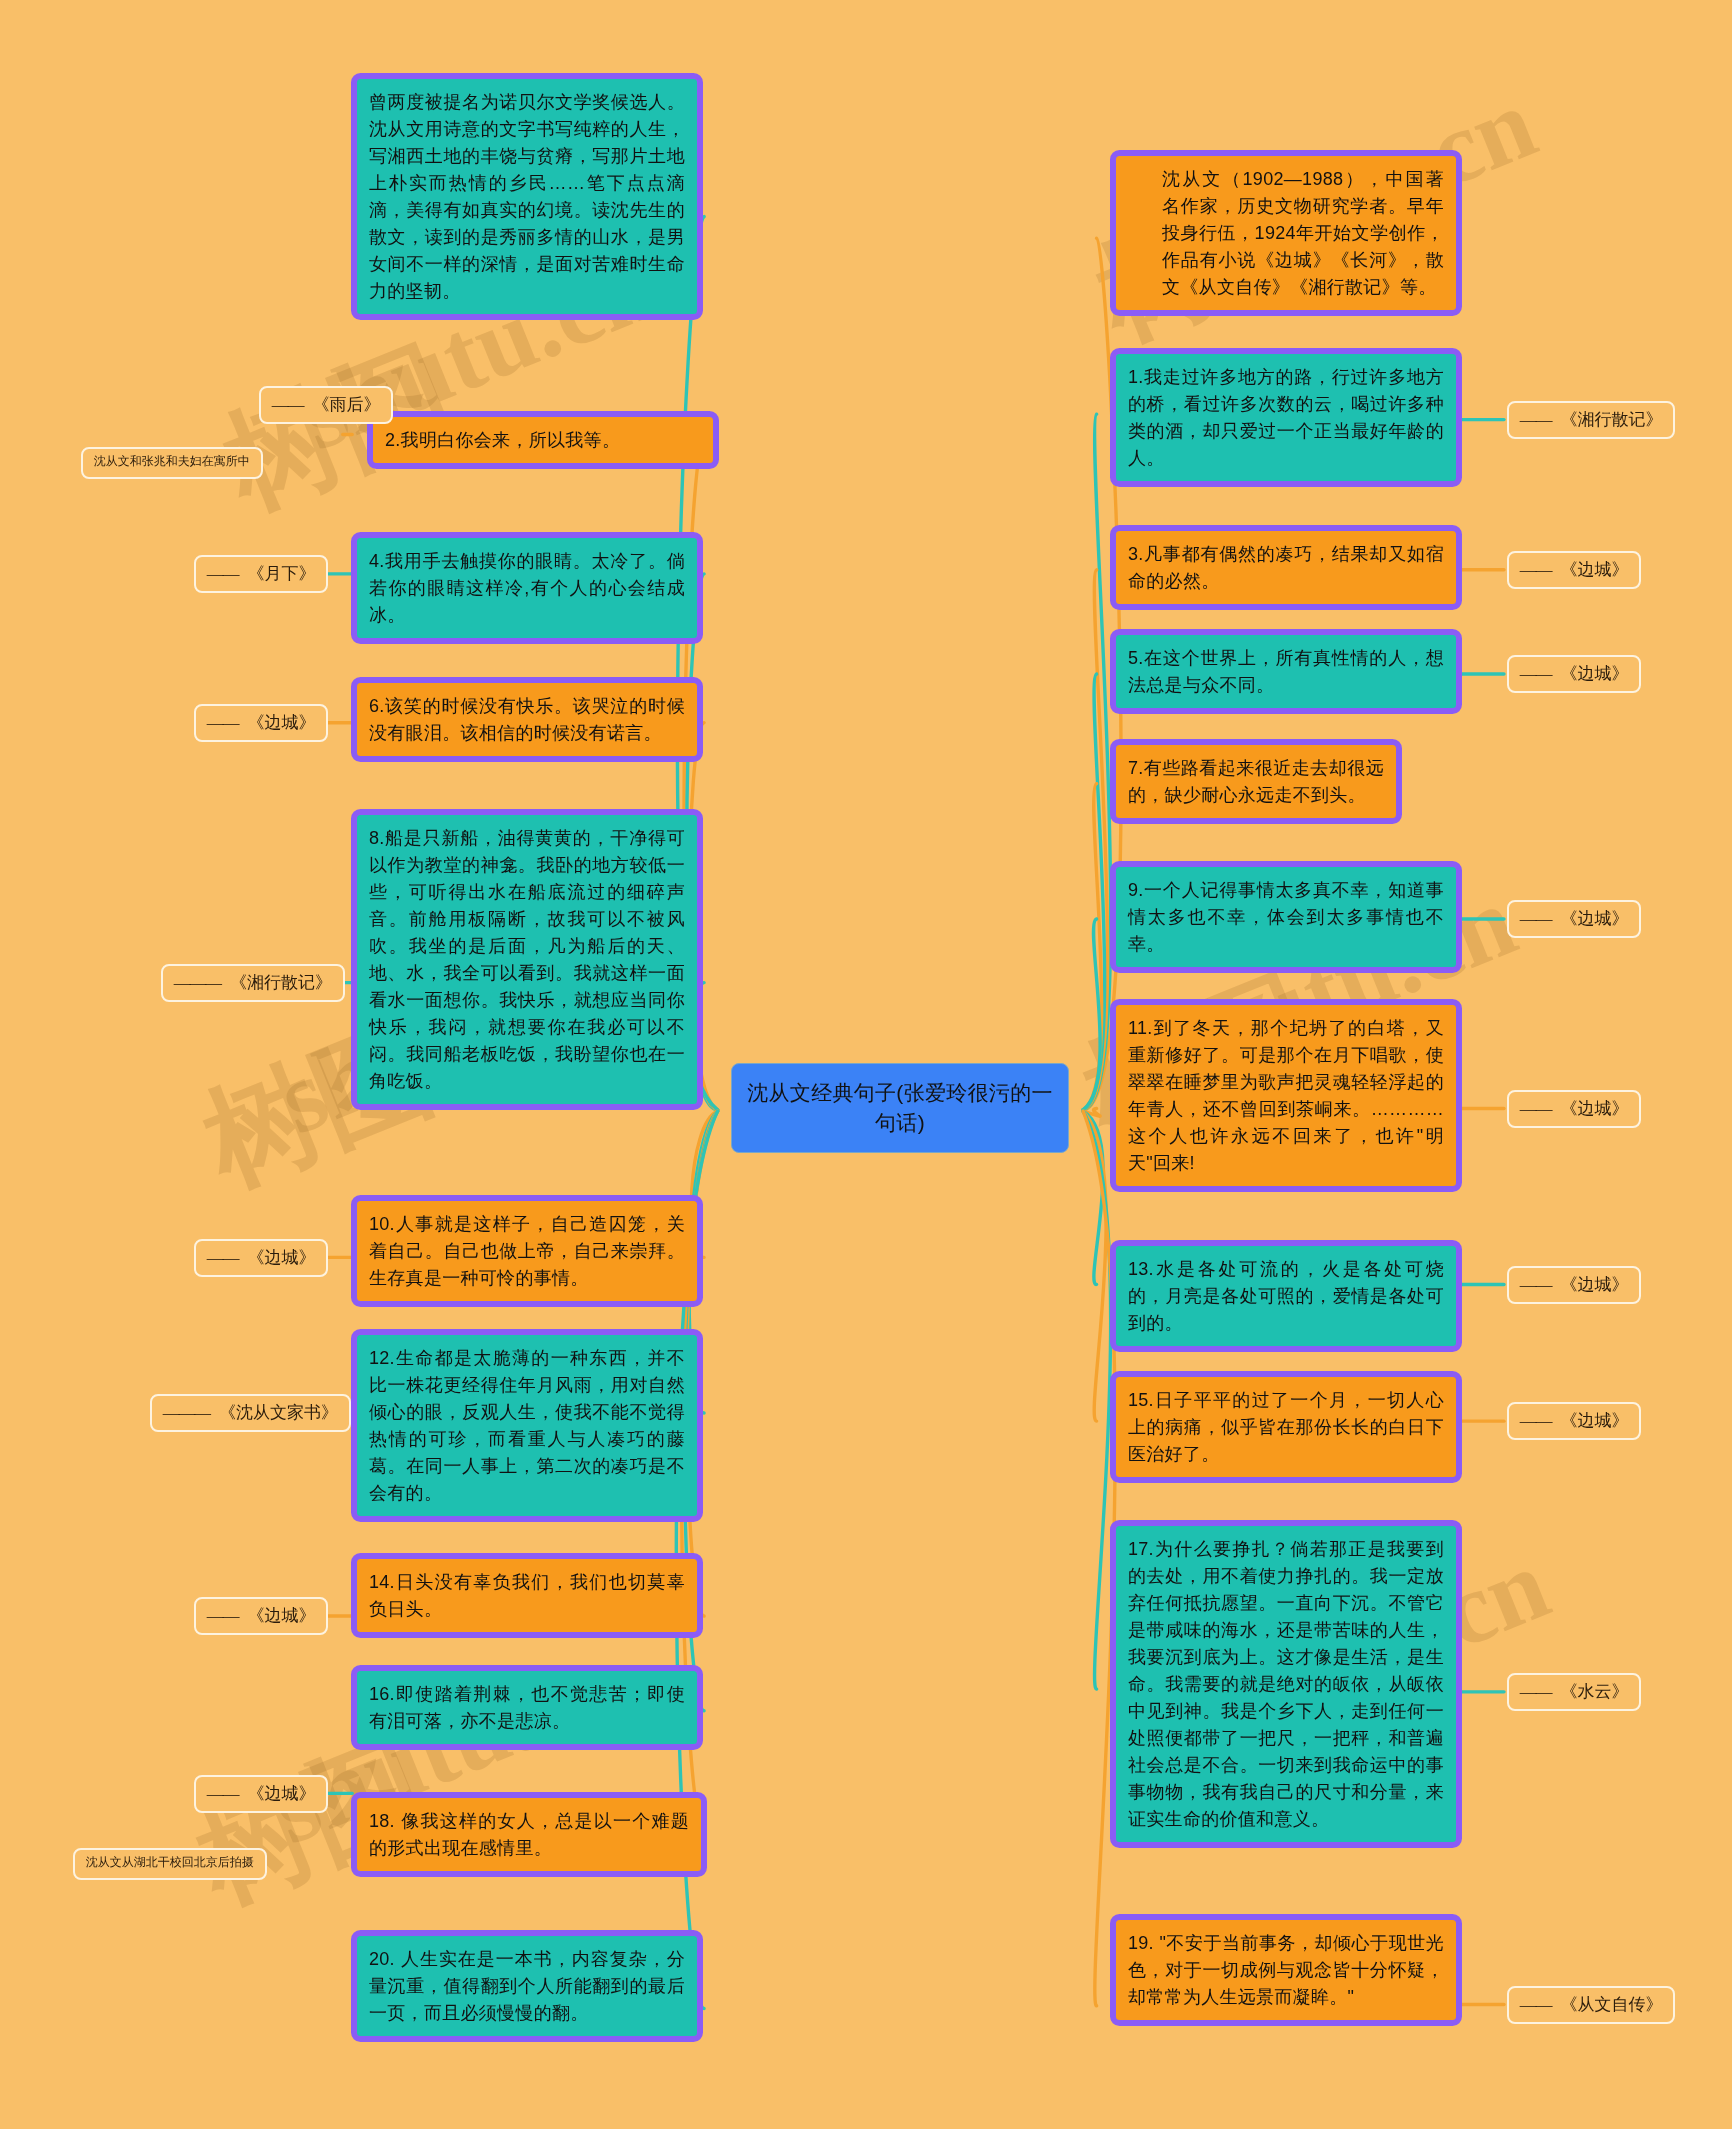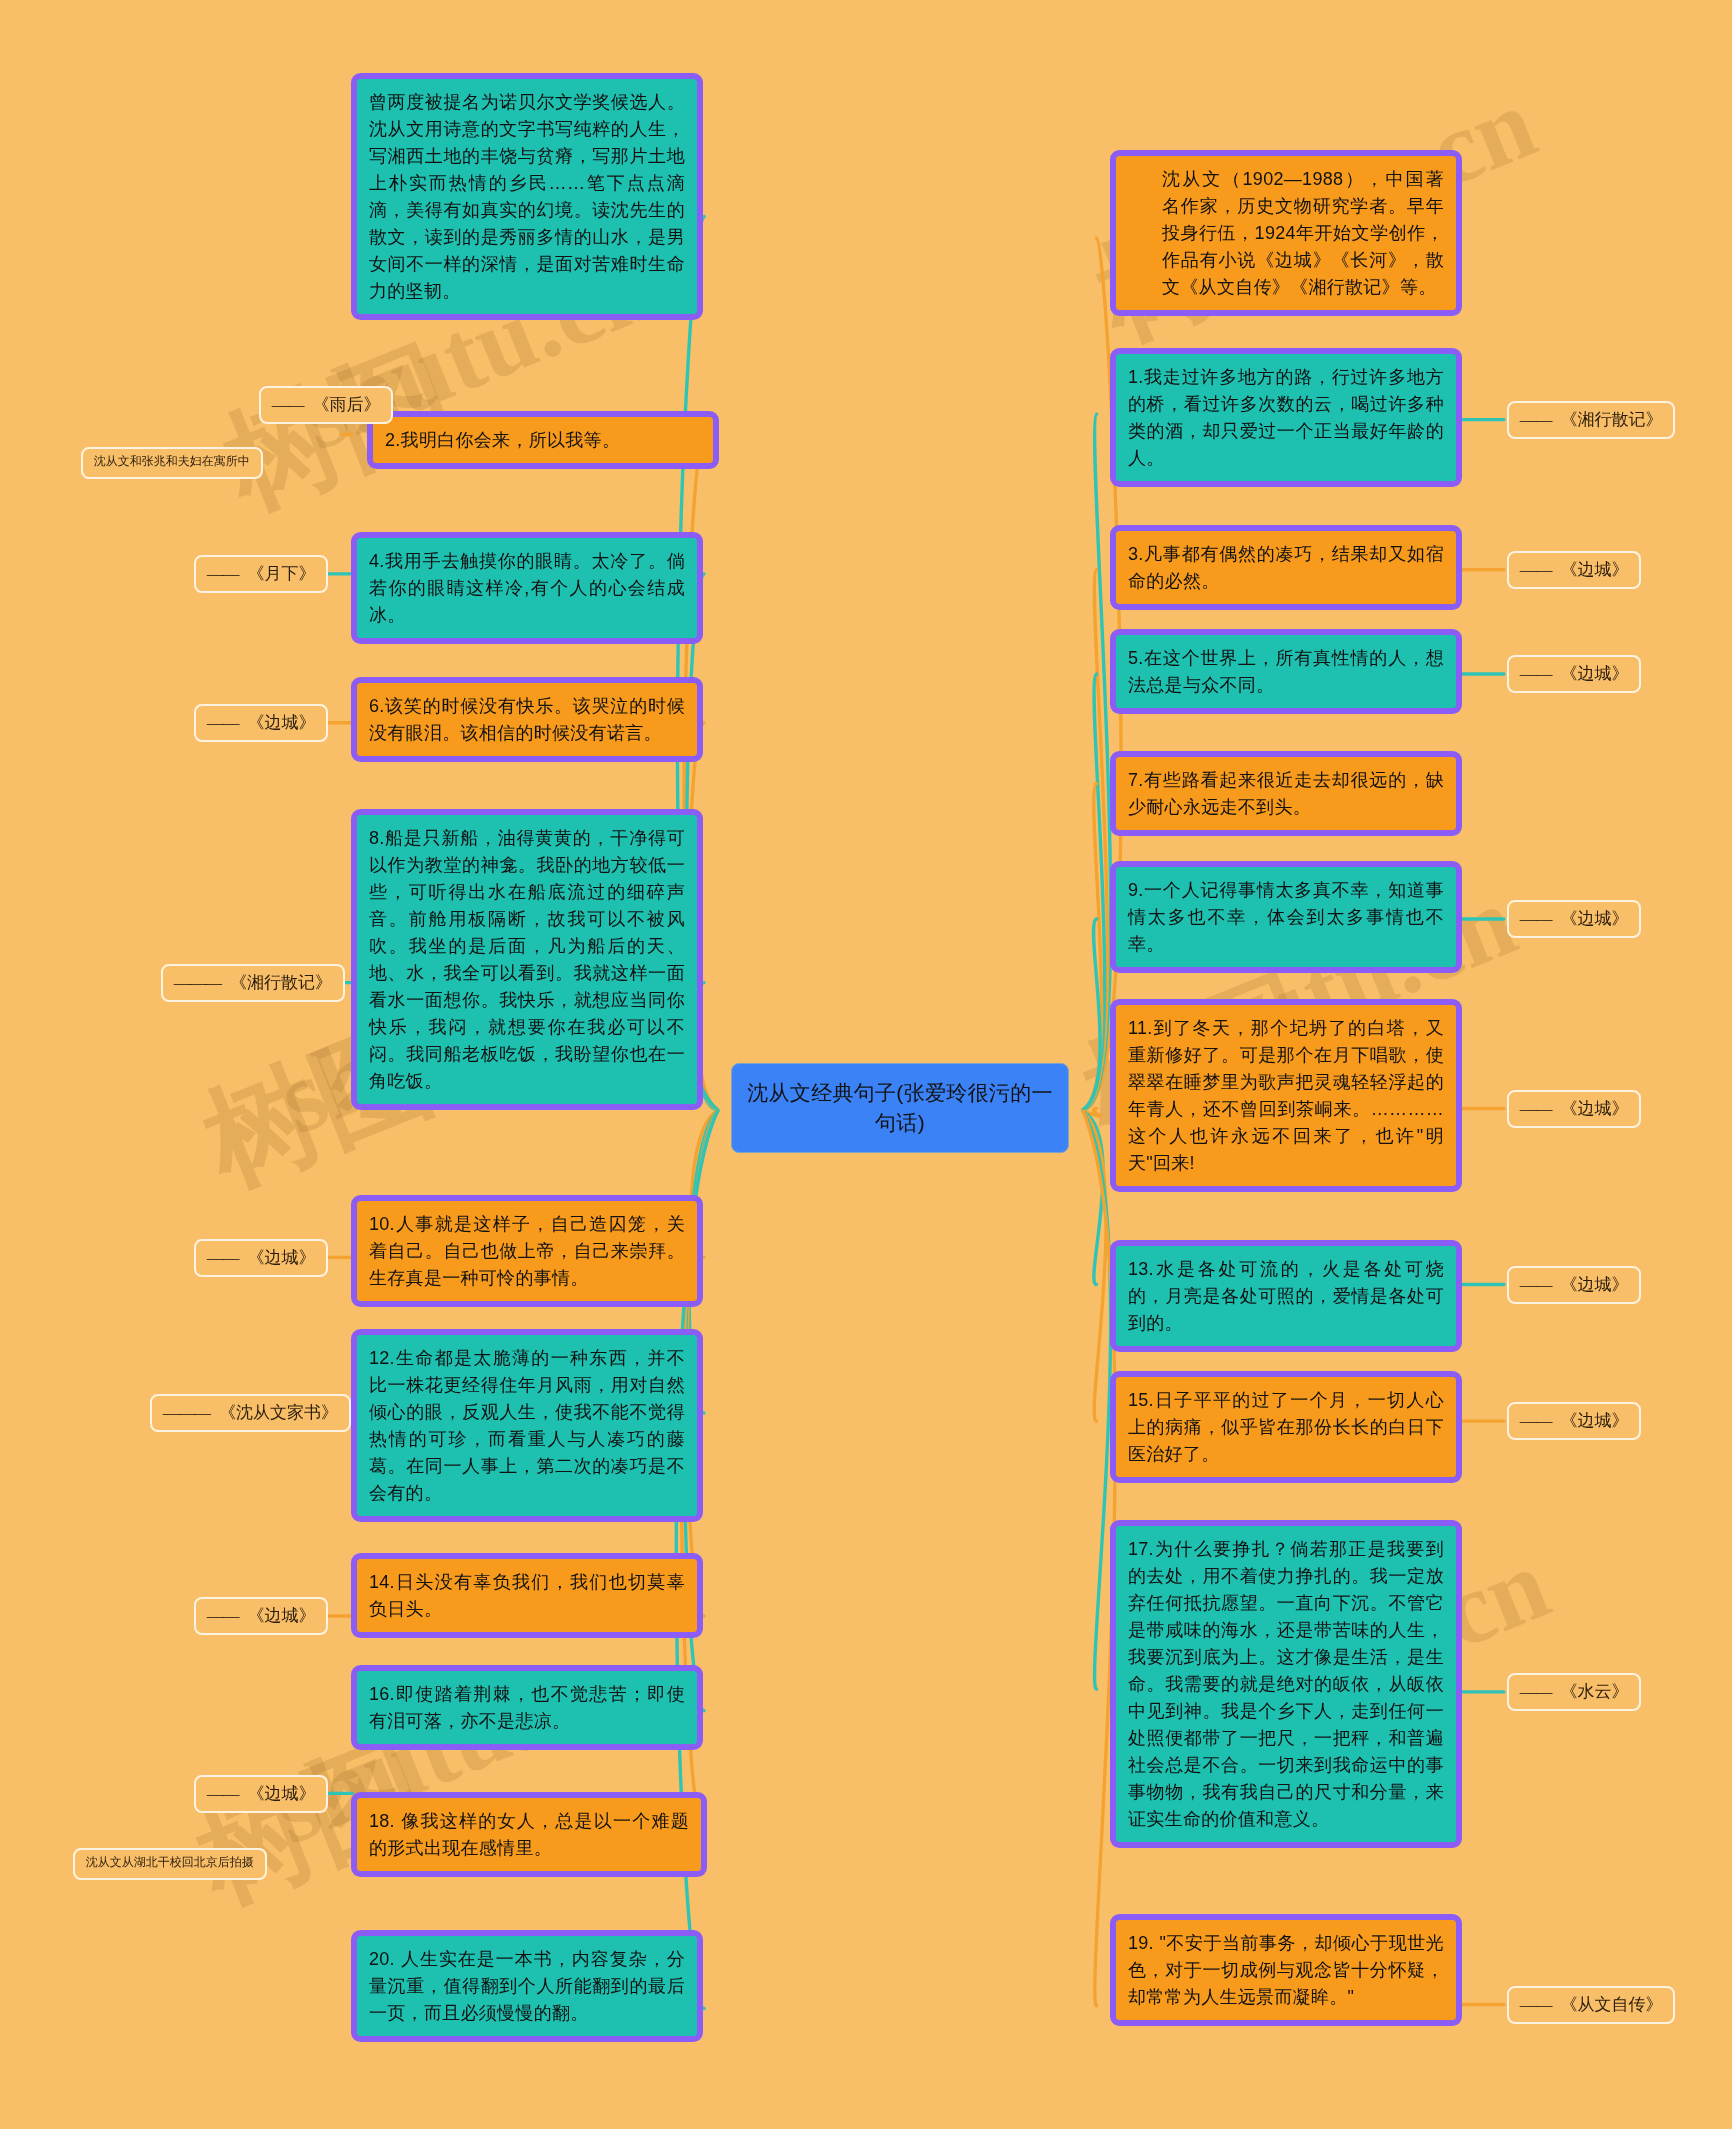--- a/index.html
+++ b/index.html
@@ -173,21 +173,21 @@
   </div>
   <div class="node teal" style="left:1110px;top:348px;width:352px;">
     <span>1.我走过许多地方的路，行过许多地方的桥，看过许多次数的云，喝过许多种类的酒，却只爱过一个正当最好年龄的人。</span>
   </div>
   <div class="node orange" style="left:1110px;top:525px;width:352px;">
     <span>3.凡事都有偶然的凑巧，结果却又如宿命的必然。</span>
   </div>
   <div class="node teal" style="left:1110px;top:629px;width:352px;">
     <span>5.在这个世界上，所有真性情的人，想法总是与众不同。</span>
   </div>
-  <div class="node orange" style="left:1110px;top:739px;width:352px;margin-top:12px;">
+  <div class="node orange" style="left:1110px;top:739px;width:292px;">
     <span>7.有些路看起来很近走去却很远的，缺少耐心永远走不到头。</span>
   </div>
   <div class="node teal" style="left:1110px;top:861px;width:352px;">
     <span>9.一个人记得事情太多真不幸，知道事情太多也不幸，体会到太多事情也不幸。</span>
   </div>
   <div class="node orange" style="left:1110px;top:999px;width:352px;">
     <span>11.到了冬天，那个圮坍了的白塔，又重新修好了。可是那个在月下唱歌，使翠翠在睡梦里为歌声把灵魂轻轻浮起的年青人，还不曾回到茶峒来。………… 这个人也许永远不回来了，也许"明天"回来!</span>
   </div>
   <div class="node teal" style="left:1110px;top:1240px;width:352px;">
     <span>13.水是各处可流的，火是各处可烧的，月亮是各处可照的，爱情是各处可到的。</span>

